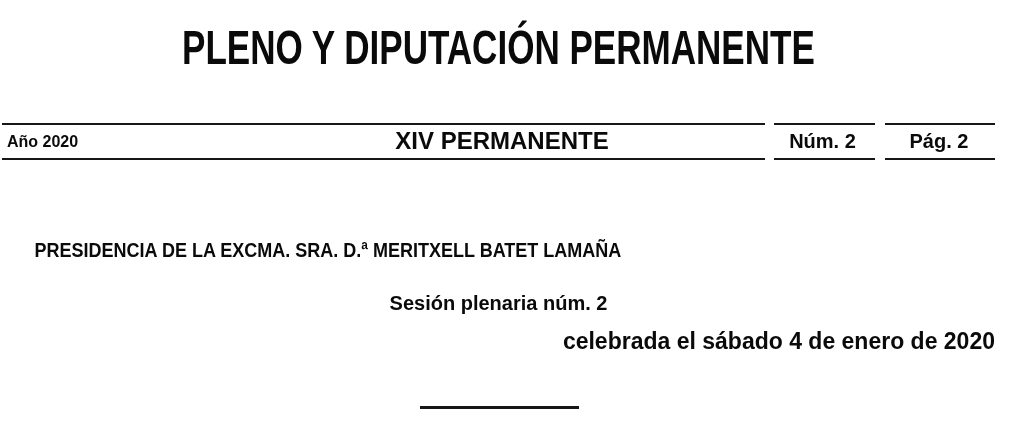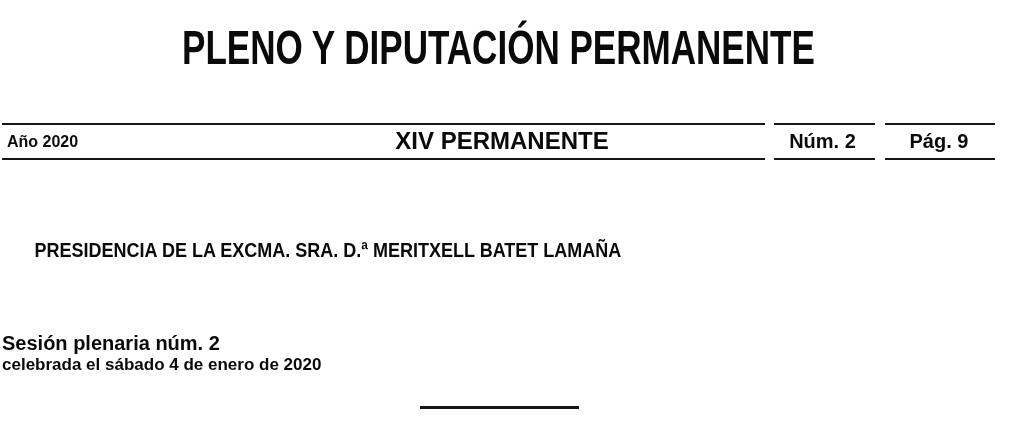--- a/index.html
+++ b/index.html
@@ -88,31 +88,30 @@
     white-space: nowrap;
   }
   .presidency-line .condense {
     display: inline-block;
     transform: scaleX(0.90);
     transform-origin: 50% 50%;
   }
   .session-line {
     position: absolute;
     top: 293px; left: 0; width: 100%;
-    text-align: left;
+    text-align: center;
     font-size: 20px;
     line-height: 1;
     white-space: nowrap;
-    margin-top: 40px;
   }
   .date-line {
     position: absolute;
-    top: 356px; left: 0; width: 100%;
-    text-align: left;
-    font-size: 17px;
+    top: 330px; left: 0; width: 100%;
+    text-align: right;
+    font-size: 23px;
     line-height: 1;
     white-space: nowrap;
   }
   
   .end-rule {
     position: absolute;
     top: 406px;
     left: 418px;
     width: 159px;
     height: 3px;
@@ -131,21 +130,21 @@
 
     <div class="masthead">
       <div class="seg seg-main">
         <span class="masthead-year">Año 2020</span>
         <span class="masthead-legislature">XIV PERMANENTE</span>
       </div>
       <div class="seg seg-num">
         <span class="masthead-right">Núm. 2</span>
       </div>
       <div class="seg seg-pag">
-        <span class="masthead-right">Pág. 9</span>
+        <span class="masthead-right">Pág. 2</span>
       </div>
     </div>
 
     <div class="presidency-line">
       <span class="condense">PRESIDENCIA DE LA EXCMA. SRA. D.ª MERITXELL BATET LAMAÑA</span>
     </div>
 
     <div class="session-line">Sesión plenaria núm. 2</div>
 
     <div class="date-line">celebrada el sábado 4 de enero de 2020</div>

